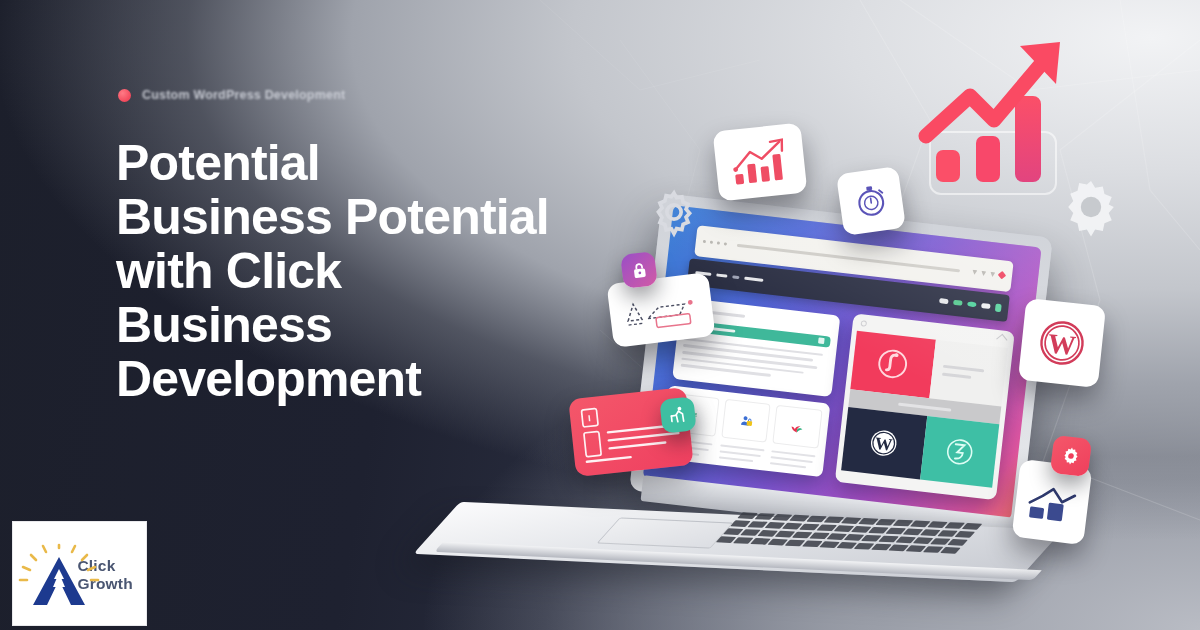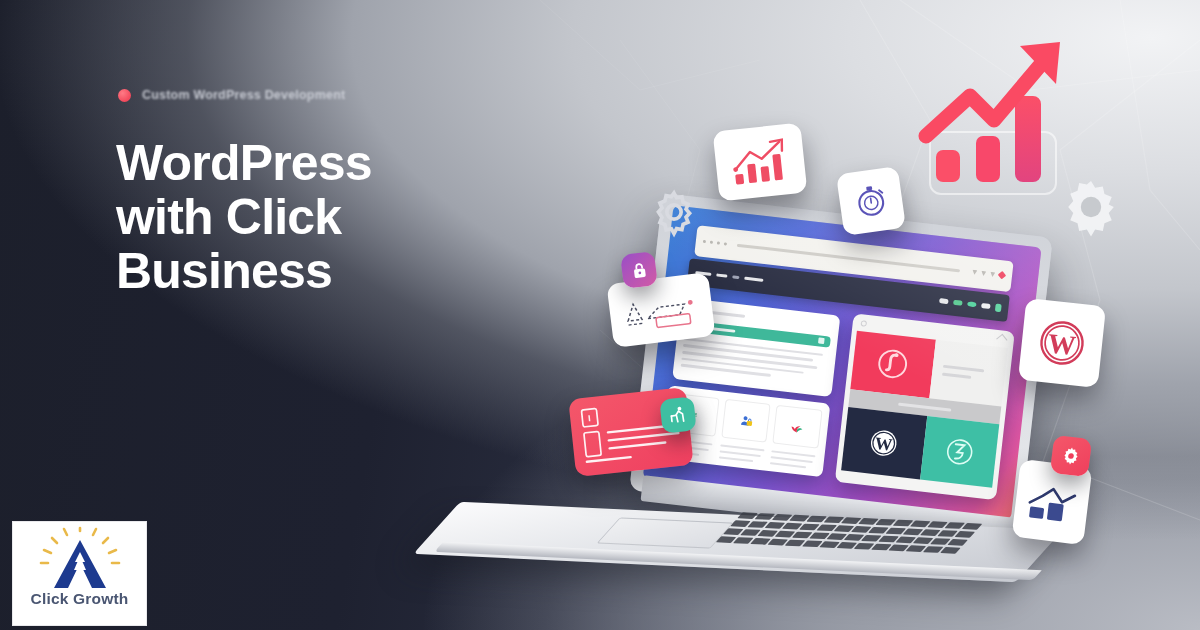--- a/index.html
+++ b/index.html
@@ -29,21 +29,21 @@
   }
   h1.headline{
     position:absolute;left:116px;top:136px;margin:0;width:500px;
     color:#fff;font-size:50px;line-height:1.08;font-weight:800;letter-spacing:-.8px;
   }
   h1.headline span{display:block;}
 
   
   .logo{
     position:absolute;left:12px;top:521px;width:135px;height:105px;
-    background:#fff;border:1px solid #e9e9ec;display:flex;flex-direction:column;
+    background:#fff;border:1px solid #e9e9ec;display:flex;
     align-items:center;justify-content:flex-start;padding-top:4px;
   }
   .logo .mark{position:relative;width:92px;height:66px;}
   .logo .cap{
     position:absolute;left:0;top:0;width:92px;height:66px;
   }
   .logo .name{
     font-size:15.5px;font-weight:700;color:#4a5672;letter-spacing:.2px;margin-top:-2px;
   }
 
@@ -216,23 +216,25 @@
       <path d="M600 330 L700 420"></path>
     </g>
   </svg>
 
   <div class="eyebrow">
     <span class="dot"></span>
     <span class="txt">Custom WordPress Development</span>
   </div>
 
   <h1 class="headline">
-    <span>WordPress</span>
+    <span>Potential</span>
+    <span>Business Potential</span>
     <span>with Click</span>
     <span>Business</span>
+    <span>Development</span>
   </h1>
 
   <div id="laptop">
 
     <div class="screen-wrap">
       <div class="screen">
 
         <div class="urlbar">
           <span class="d"></span>
           <span class="d"></span>

